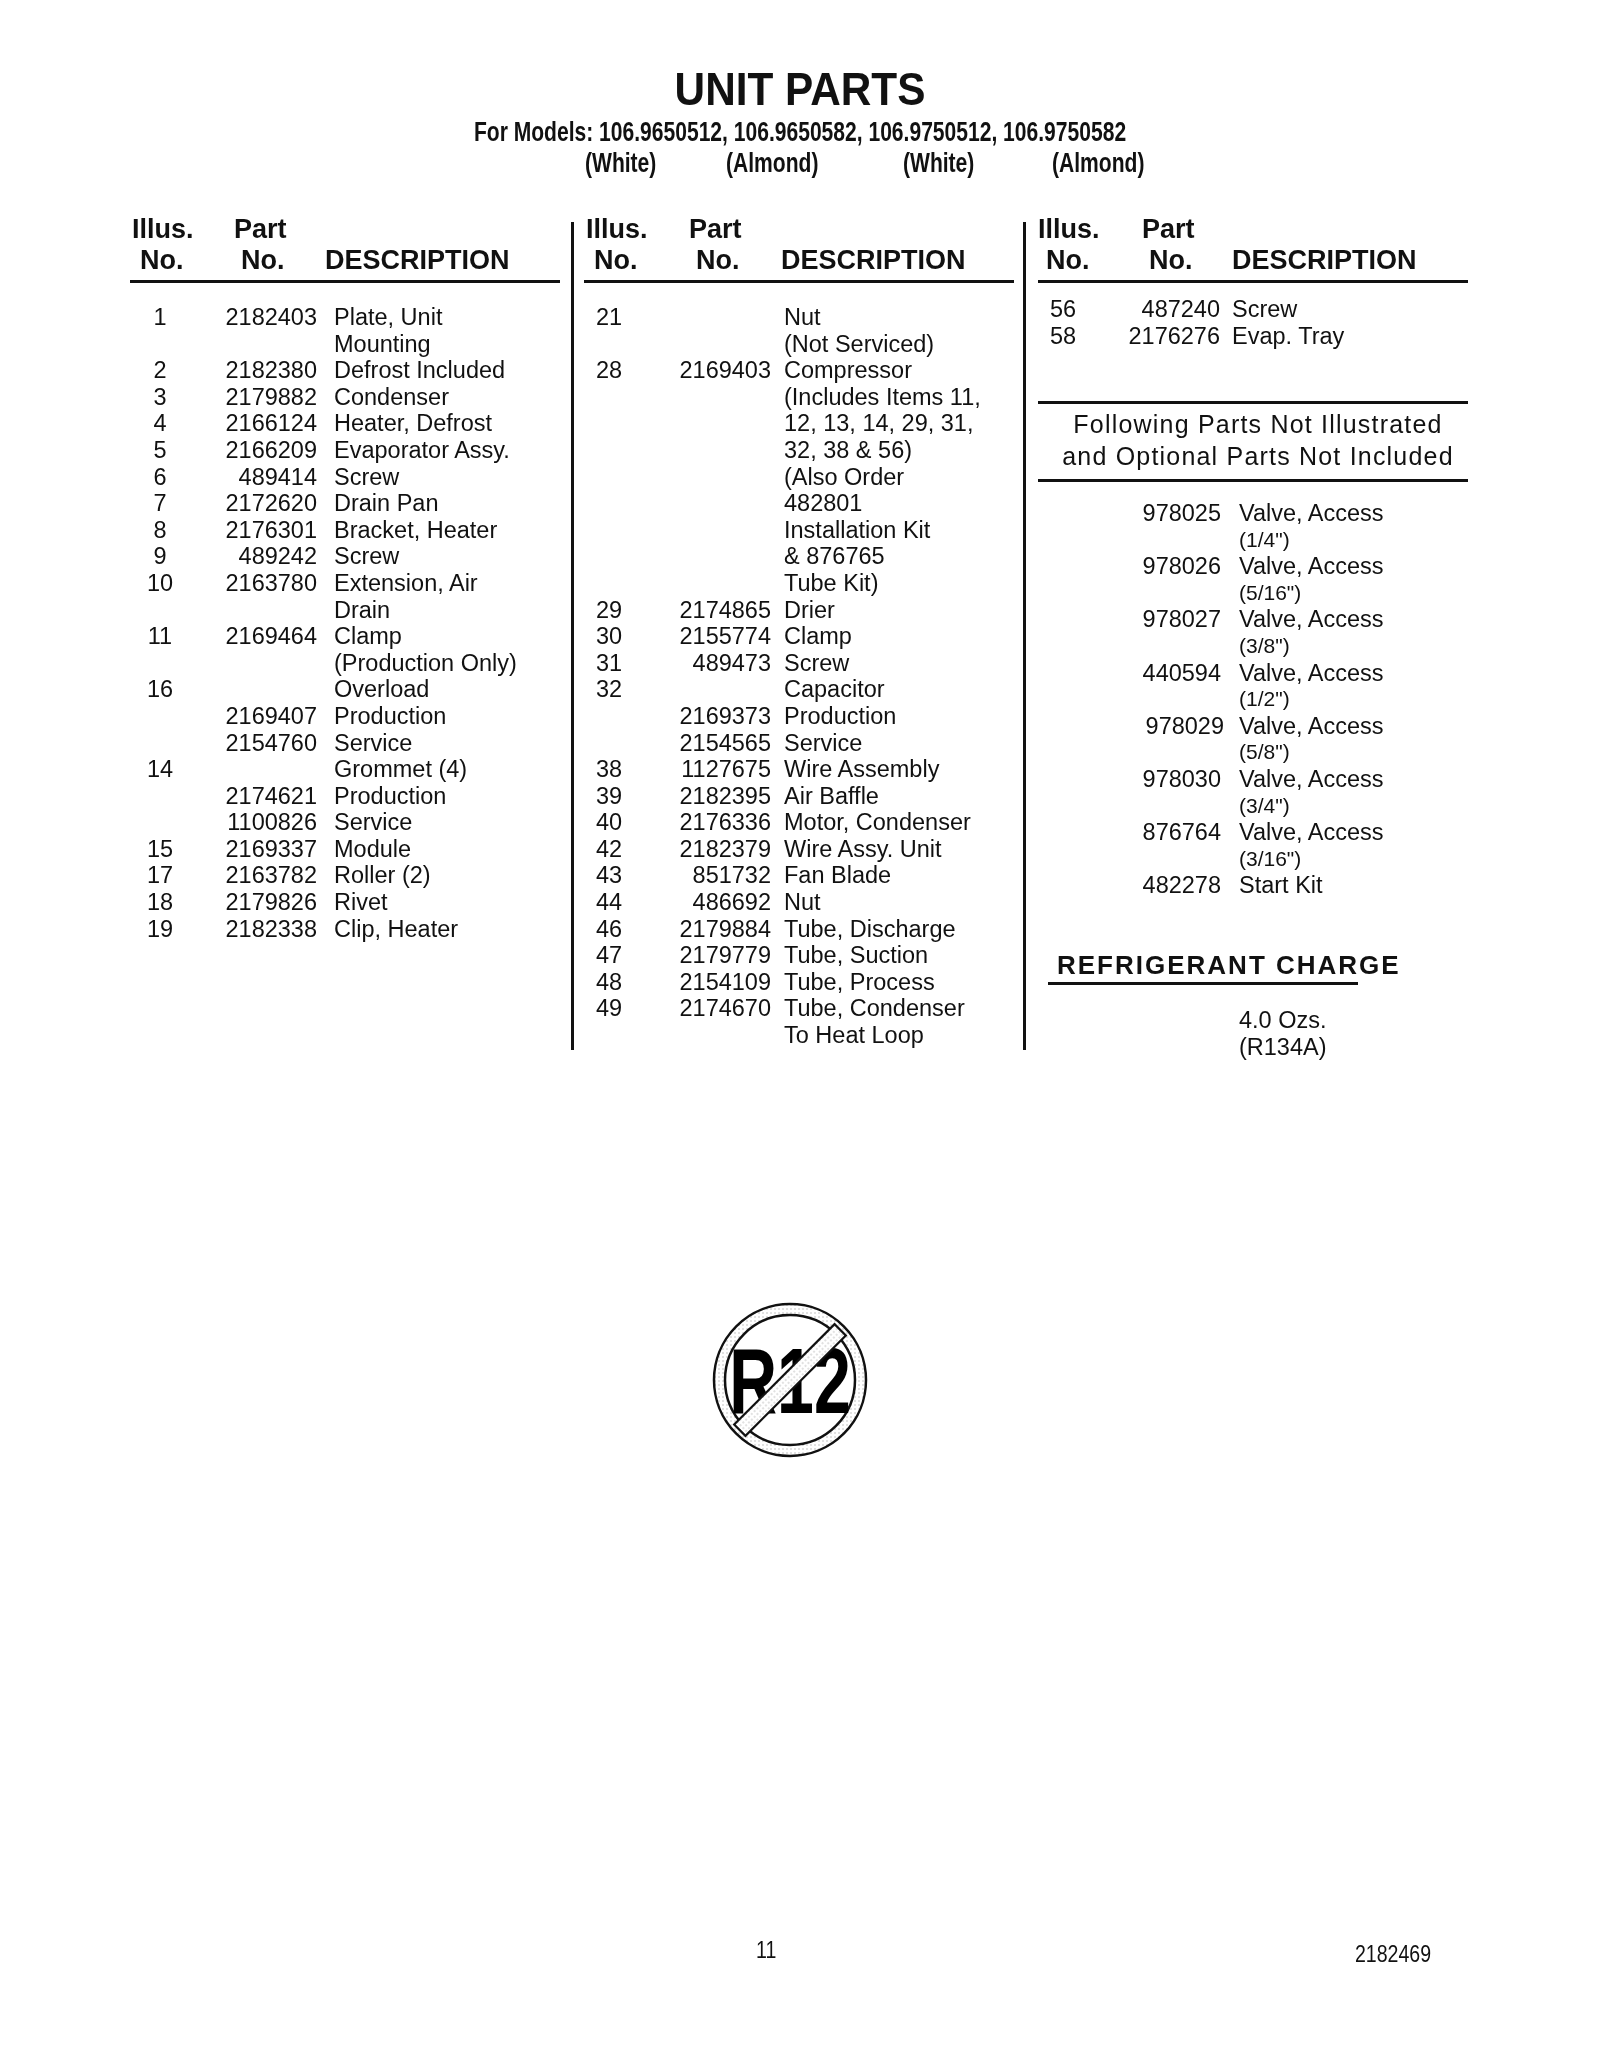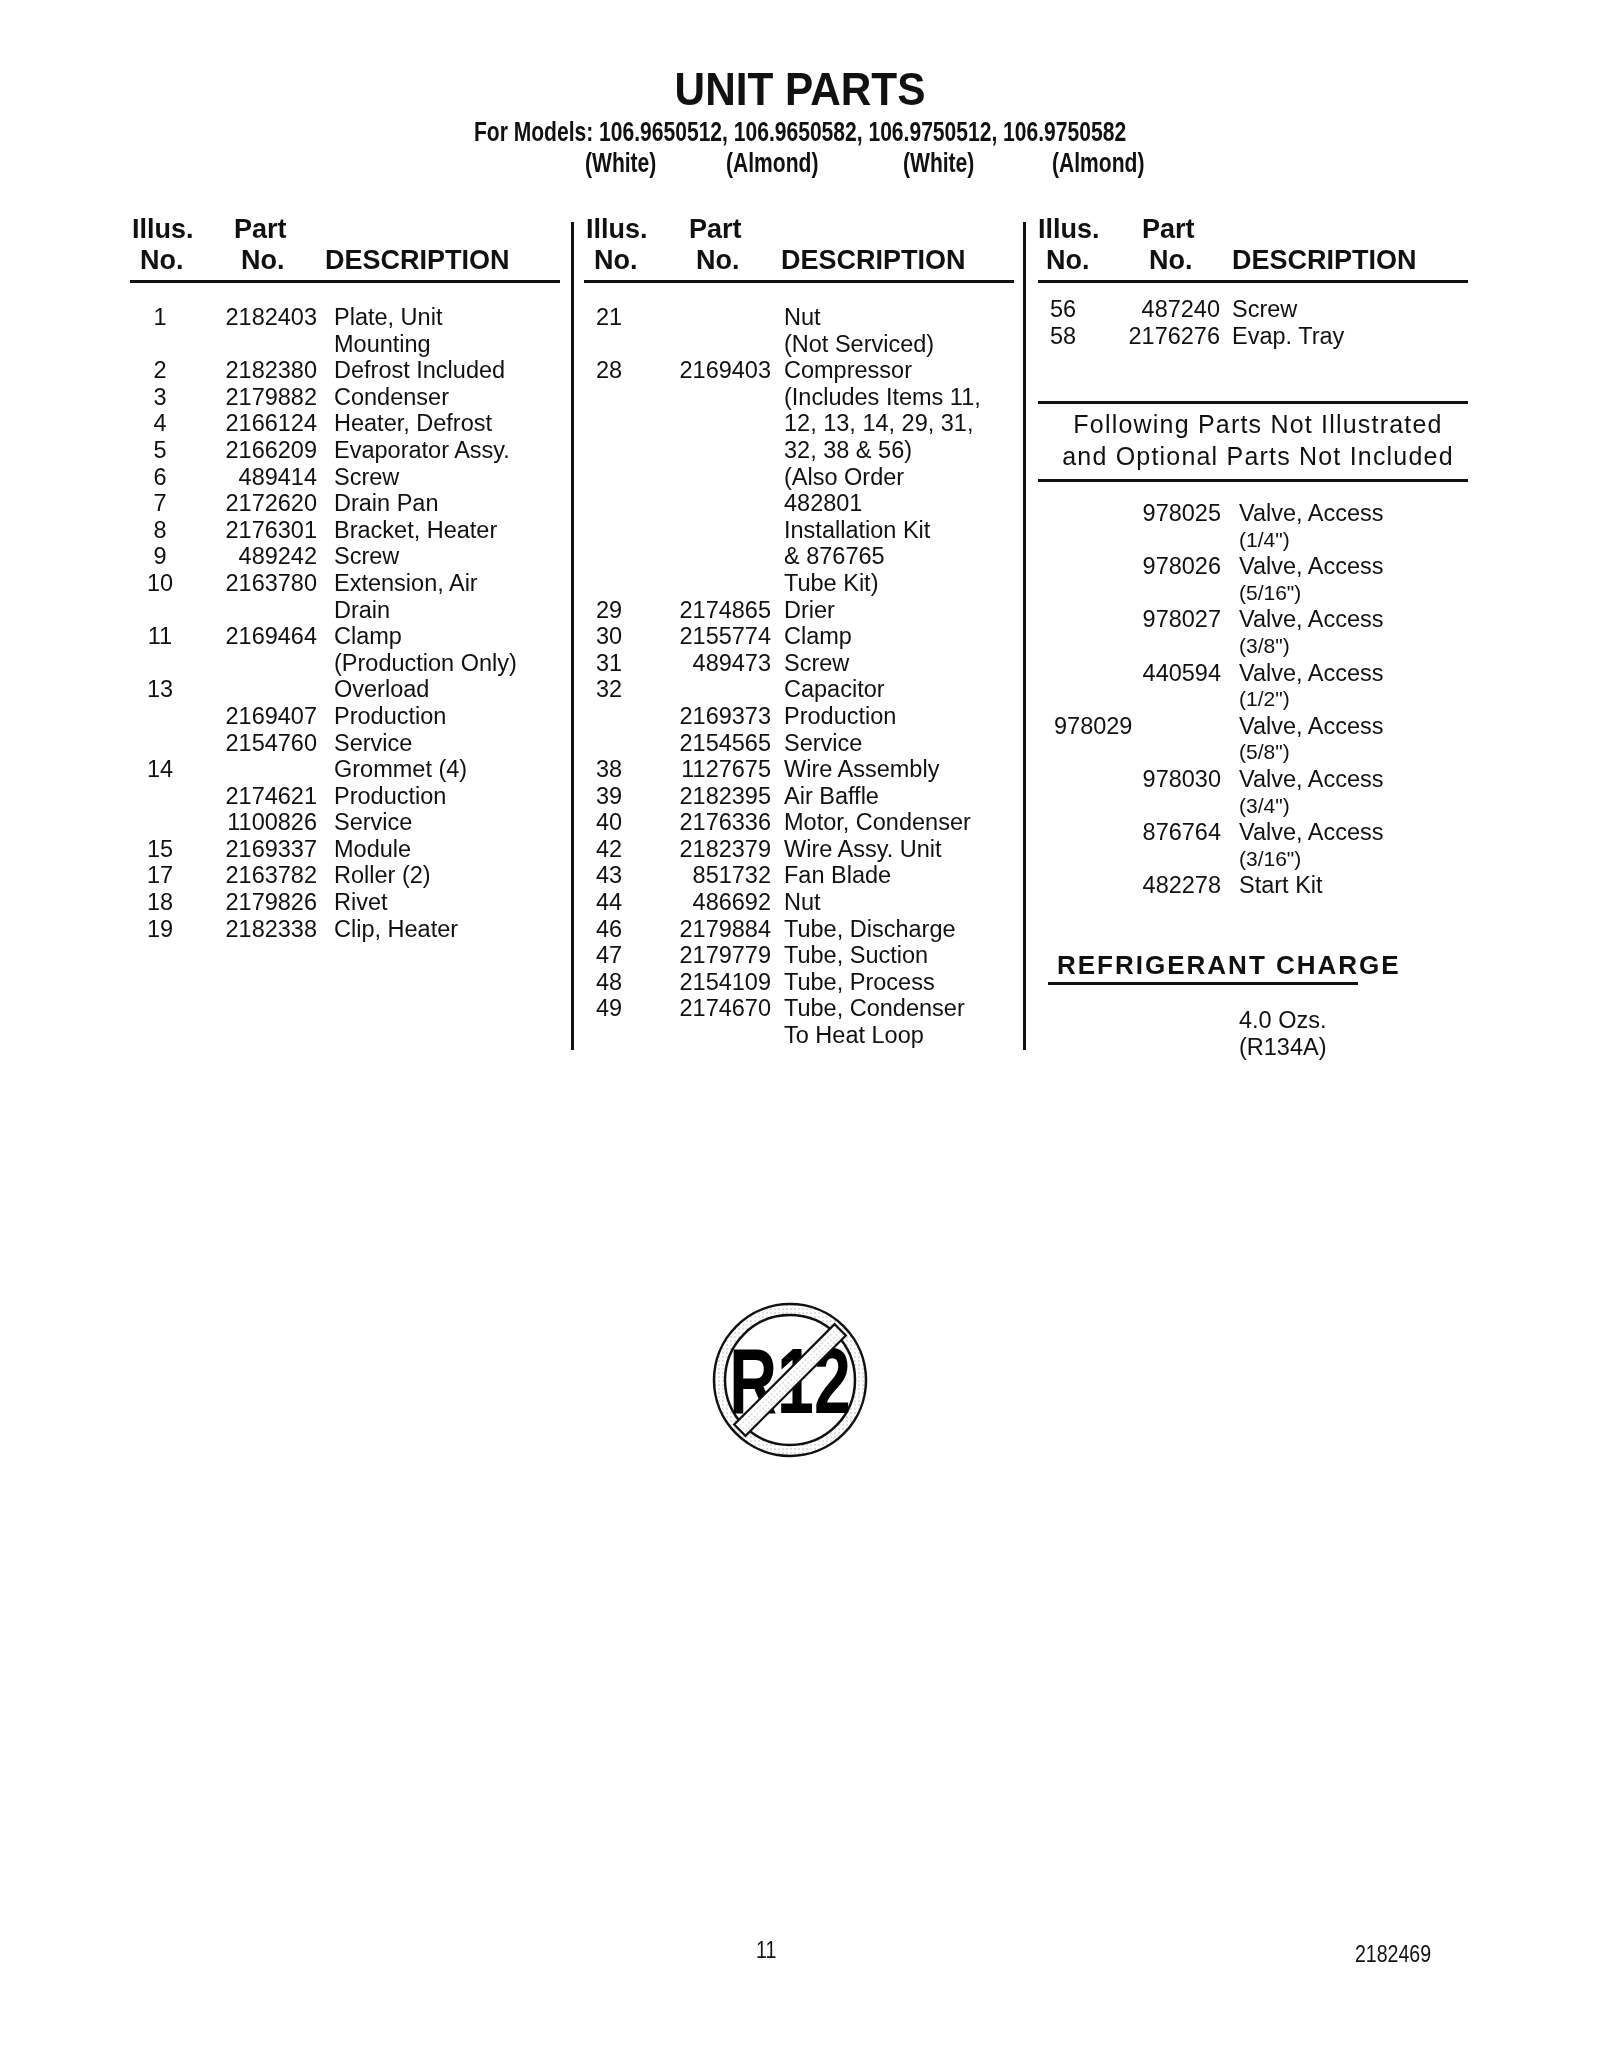--- a/index.html
+++ b/index.html
@@ -144,21 +144,21 @@
       </div>
       <div class="row">
         <span class="illus">11</span>
         <span class="part" style="right: 0px; left: 0px; width: 187px;">2169464</span>
         <div class="desc" style="margin-left: 204px;">
           <div>Clamp</div>
           <div>(Production Only)</div>
         </div>
       </div>
       <div class="row">
-        <span class="illus">13</span>
+        <span class="illus">16</span>
         <span class="part" style="right: 0px; left: 0px; width: 187px;"></span>
         <div class="desc" style="margin-left: 204px;">
           <div>Overload</div>
         </div>
       </div>
       <div class="row">
         <span class="illus"></span>
         <span class="part" style="right: 0px; left: 0px; width: 187px;">2169407</span>
         <div class="desc" style="margin-left: 204px;">
           <div>Production</div>
@@ -430,21 +430,21 @@
       </div>
     </div>
     <div class="row" style="position: relative;">
       <span style="position: absolute; left: 0px; width: 183px; text-align: right;">440594</span>
       <div style="margin-left: 201px;">
         <div>Valve, Access</div>
         <div style="font-size: 21px; line-height: 26.6px;">(1/2")</div>
       </div>
     </div>
     <div class="row" style="position: relative;">
-      <span style="position: absolute; left: 16px; width: 183px; text-align: left;">978029</span>
+      <span style="position: absolute; left: 3px; width: 183px; text-align: right;">978029</span>
       <div style="margin-left: 201px;">
         <div>Valve, Access</div>
         <div style="font-size: 21px; line-height: 26.6px;">(5/8")</div>
       </div>
     </div>
     <div class="row" style="position: relative;">
       <span style="position: absolute; left: 0px; width: 183px; text-align: right;">978030</span>
       <div style="margin-left: 201px;">
         <div>Valve, Access</div>
         <div style="font-size: 21px; line-height: 26.6px;">(3/4")</div>

